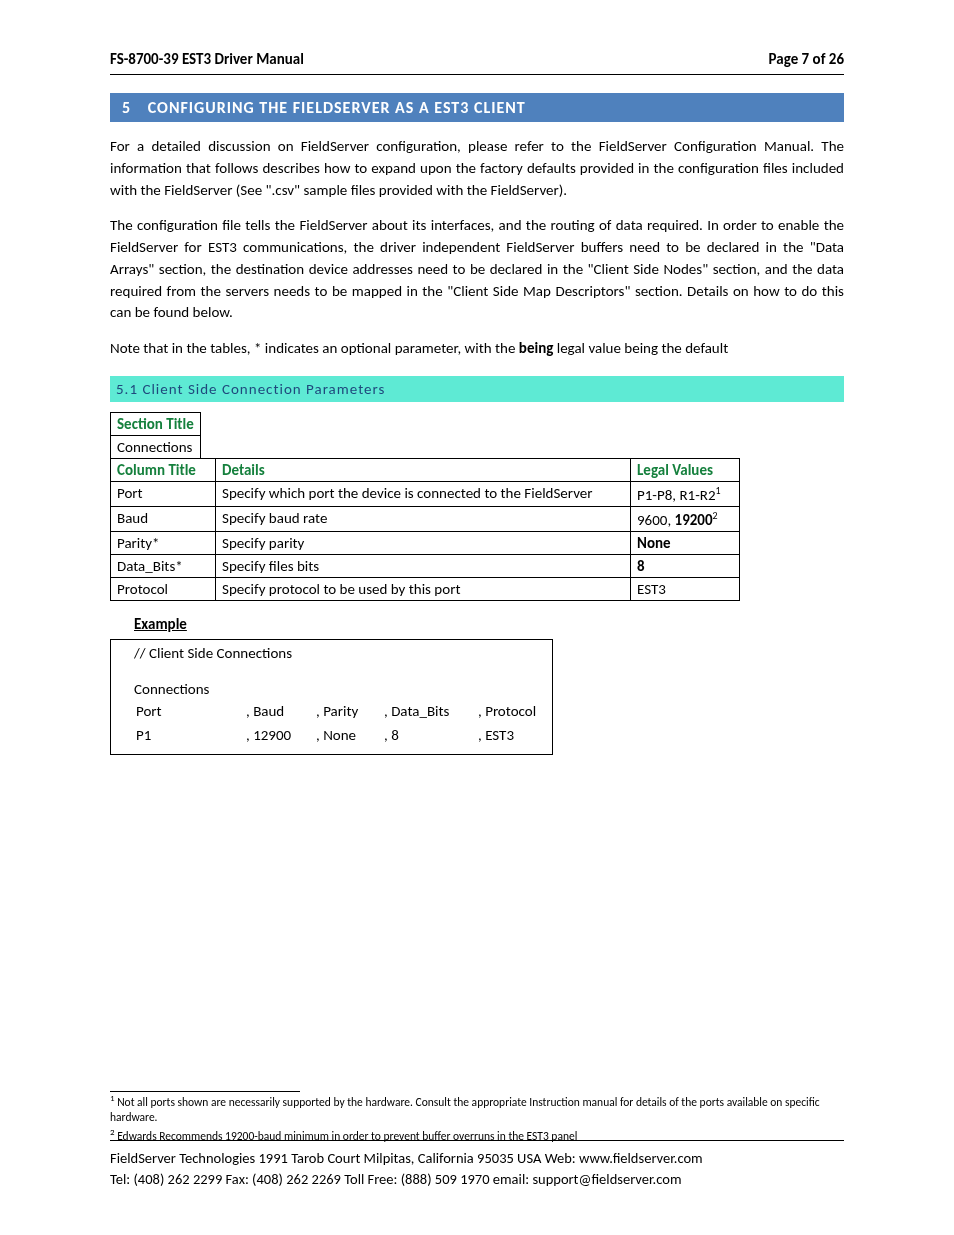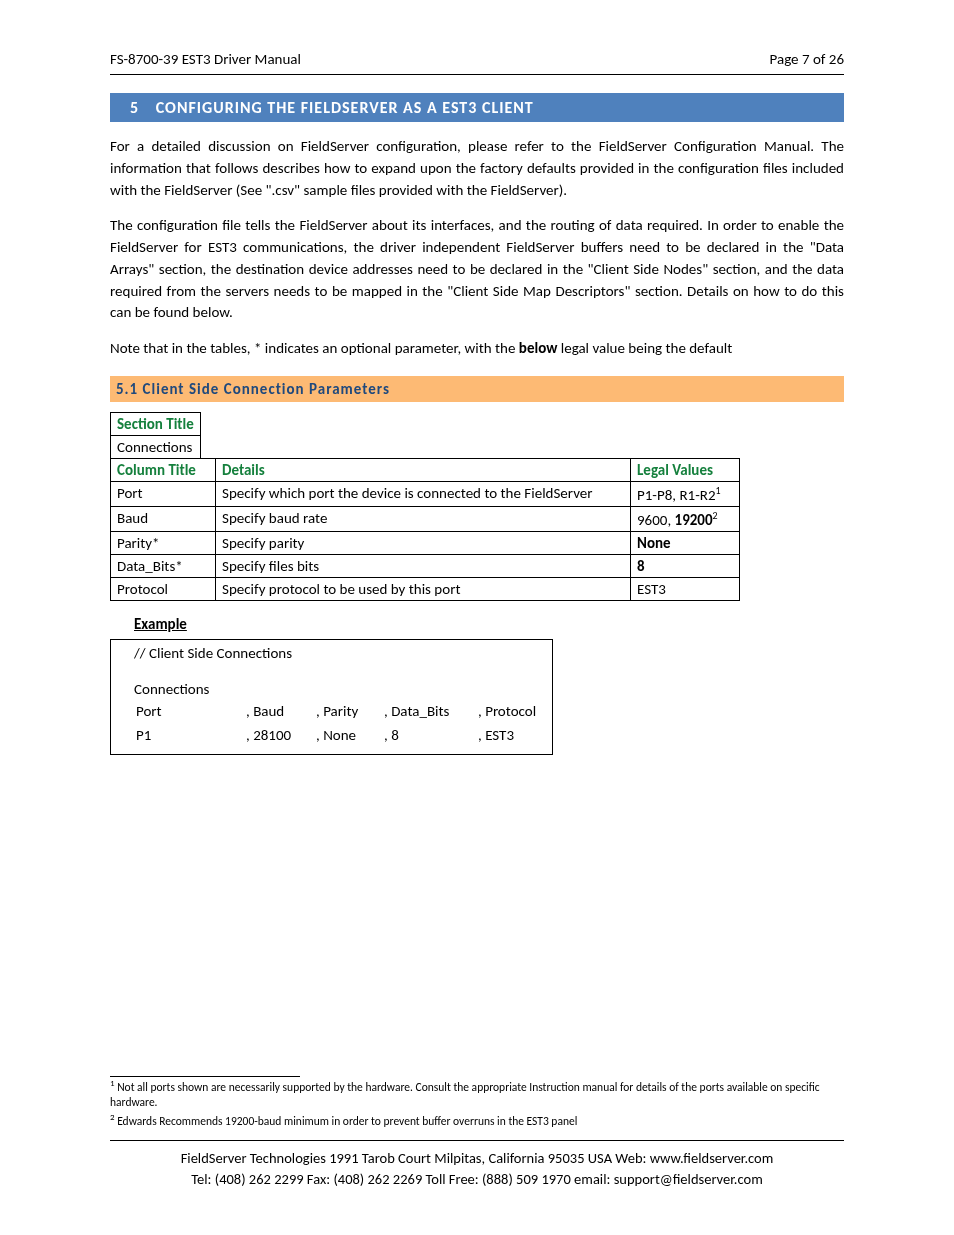--- a/index.html
+++ b/index.html
@@ -13,52 +13,51 @@
   .page {
     width: 954px;
     height: 1235px;
     position: relative;
     box-sizing: border-box;
     padding: 50px 110px 0 110px;
   }
   .header-row {
     display: flex;
     justify-content: space-between;
-    font-weight: normal;
+    font-weight: bold;
     font-size: 15px;
     border-bottom: 1px solid #000;
     padding-bottom: 6px;
     margin-bottom: 18px;
   }
   .section-bar {
     background: #4f81bd;
     color: #fff;
-    padding: 5px 20px;
+    padding: 5px 12px;
     font-weight: bold;
     font-size: 16px;
     letter-spacing: 1px;
     margin-bottom: 14px;
   }
   .section-bar .num {
     background: #4f81bd;
     padding-right: 12px;
   }
   .body-text {
     text-align: justify;
     line-height: 1.45;
     margin-bottom: 14px;
   }
   .subsection-bar {
-    background: #fdba74;
+    background: #5eead4;
     color: #1f497d;
     padding: 4px 6px;
     letter-spacing: 1px;
     font-size: 15px;
     margin: 16px 0 10px 0;
-    font-weight: bold;
   }
   table.param {
     border-collapse: collapse;
     font-size: 15px;
   }
   table.param td, table.param th {
     border: 1px solid #000;
     padding: 2px 6px;
     text-align: left;
     vertical-align: top;
@@ -86,40 +85,40 @@
     padding: 1px 6px;
   }
   .footnote-rule {
     border: none;
     border-top: 1px solid #000;
     width: 190px;
     margin: 0;
   }
   .footnotes {
     position: absolute;
-    bottom: 106px;
+    bottom: 91px;
     left: 110px;
     right: 110px;
     font-size: 11.5px;
     line-height: 1.35;
   }
   .footnotes sup { font-size: 9px; }
   .footer-rule {
     position: absolute;
     bottom: 94px;
     left: 110px;
     right: 110px;
     border-top: 1px solid #000;
   }
   .footer {
     position: absolute;
     bottom: 46px;
     left: 110px;
     right: 110px;
-    text-align: center;
+    text-align: left;
     font-size: 14.5px;
     line-height: 1.4;
   }
   sup { font-size: 10px; vertical-align: super; }
 </style>
 </head>
 <body>
 
 <div class="page">
 
@@ -129,21 +128,21 @@
   </div>
 
   <div class="section-bar">
     <span class="num">5</span>
     <span>CONFIGURING THE FIELDSERVER AS A EST3 CLIENT</span>
   </div>
 
   <div class="body-text">For a detailed discussion on FieldServer configuration, please refer to the FieldServer Configuration Manual.  The information that follows describes how to expand upon the factory defaults provided in the configuration files included with the FieldServer (See ".csv" sample files provided with the FieldServer).</div>
   <div class="body-text">The configuration file tells the FieldServer about its interfaces, and the routing of data required. In order to enable the FieldServer for EST3 communications, the driver independent FieldServer buffers need to be declared in the "Data Arrays" section, the destination device addresses need to be declared in the "Client Side Nodes" section, and the data required from the servers needs to be mapped in the "Client Side Map Descriptors" section.  Details on how to do this can be found below.</div>
   <div class="body-text">
-    <span>Note that in the tables, * indicates an optional parameter, with the </span><b>below</b><span> legal value being the default</span>
+    <span>Note that in the tables, * indicates an optional parameter, with the </span><b>being</b><span> legal value being the default</span>
   </div>
 
   <div class="subsection-bar">5.1 Client Side Connection Parameters</div>
 
   <table class="param">
     <tbody>
         <tr>
       <td class="thead">Section Title</td>
     </tr>
     <tr>
@@ -199,21 +198,21 @@
           <tbody>
                 <tr>
             <td style="width:96px;padding-left:0">Port</td>
             <td style="width:56px">, Baud</td>
             <td style="width:54px">, Parity</td>
             <td style="width:80px">, Data_Bits</td>
             <td>, Protocol</td>
           </tr>
           <tr>
             <td style="padding-left:0">P1</td>
-            <td>, 28100</td>
+            <td>, 12900</td>
             <td>, None</td>
             <td>, 8</td>
             <td>, EST3</td>
           </tr>
         </tbody>
             </table>
       </td>
     </tr>
   </tbody>
     </table>

